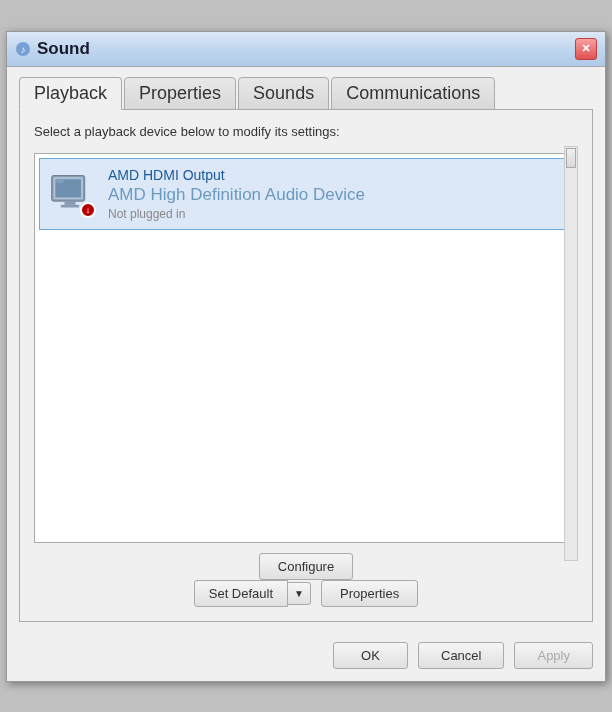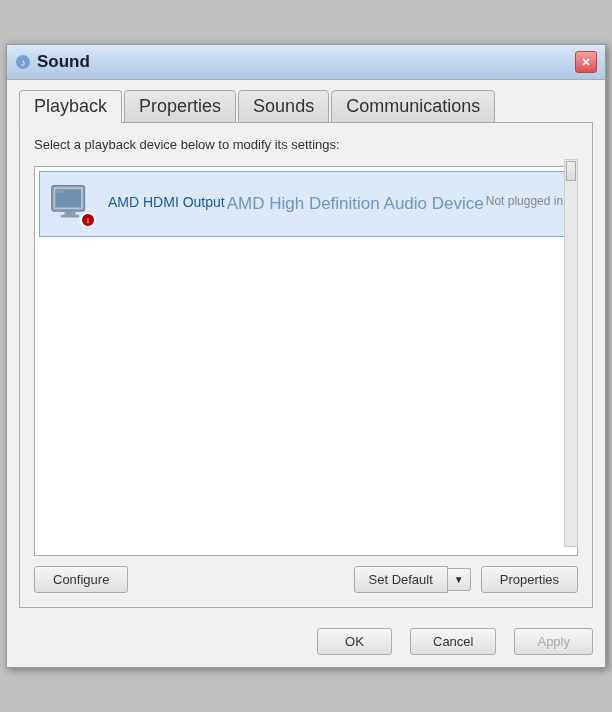--- a/index.html
+++ b/index.html
@@ -156,21 +156,21 @@
 
     .error-badge::after {
       content: '↓';
       color: white;
       font-size: 9px;
       font-weight: bold;
     }
 
     .device-info {
       display: flex;
-      flex-direction: row;
+      flex-direction: column;
       gap: 2px;
     }
 
     .device-name {
       color: #1a5a9a;
       font-size: 14px;
       font-weight: normal;
     }
 
     .device-driver {
@@ -181,20 +181,21 @@
     .device-status {
       color: #888;
       font-size: 12px;
     }
 
     .bottom-buttons {
       display: flex;
       justify-content: space-between;
       align-items: center;
       margin-top: 10px;
+      flex-direction: column;
     }
 
     .btn {
       padding: 5px 18px;
       background: linear-gradient(to bottom, #f5f5f5, #e0e0e0);
       border: 1px solid #aaa;
       border-radius: 3px;
       cursor: pointer;
       font-size: 13px;
       color: #333;
@@ -223,21 +224,21 @@
       border-left: none;
       border-radius: 0 3px 3px 0;
       cursor: pointer;
       font-size: 10px;
       color: #333;
     }
 
     .dialog-footer {
       display: flex;
       justify-content: flex-end;
-      gap: 18px;
+      gap: 10px;
       padding: 8px 12px 12px;
       background: #f0f0f0;
     }
 
     .footer-btn {
       padding: 5px 22px;
       background: linear-gradient(to bottom, #f5f5f5, #e0e0e0);
       border: 1px solid #aaa;
       border-radius: 3px;
       cursor: pointer;

